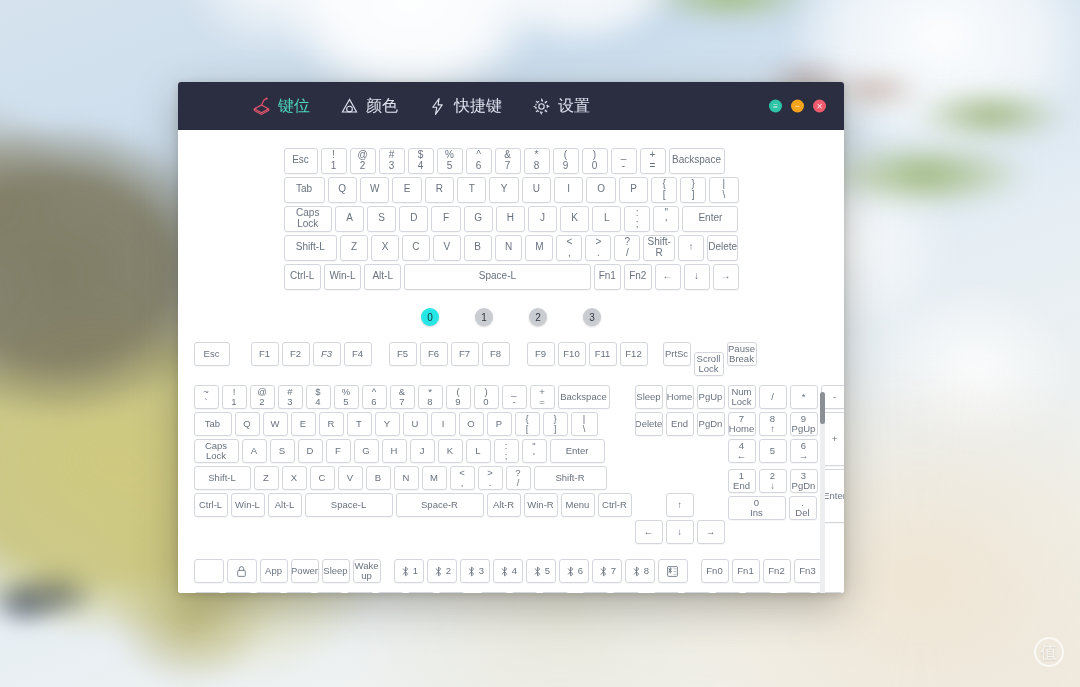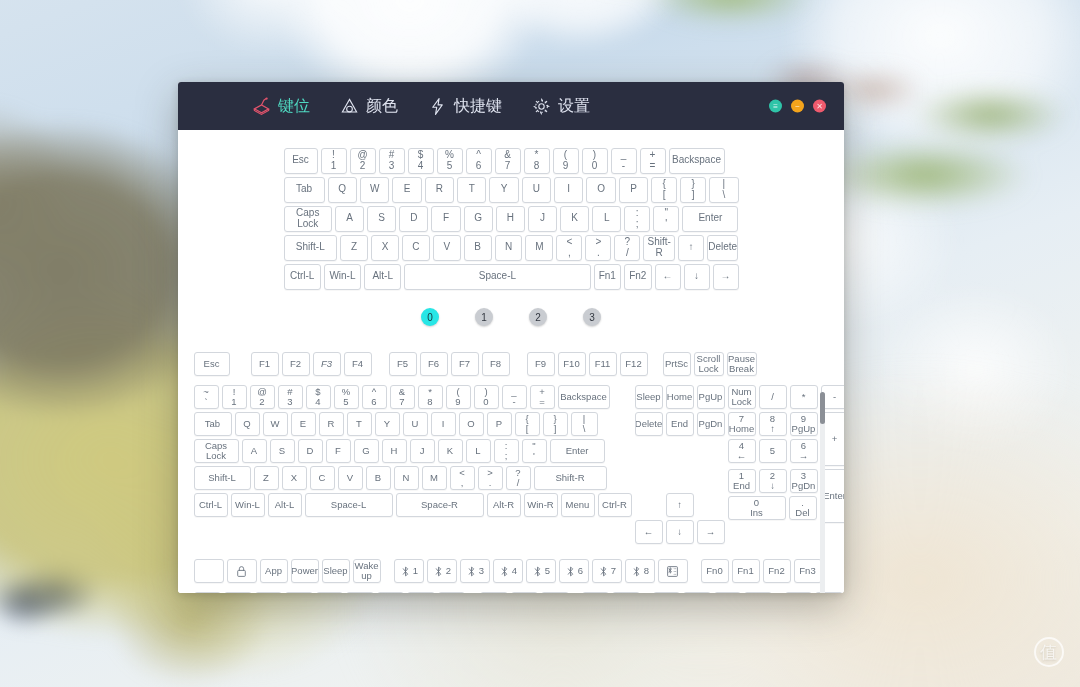--- a/index.html
+++ b/index.html
@@ -116,21 +116,21 @@
 
   
   #content {
     flex: 1 1 auto; position: relative; overflow: hidden;
     background: #fff;
     padding: 16px 0 0 0;
   }
 
   
   .kb { --kh: 26px; }
-  .krow { display: flex; align-items: flex-end; }
+  .krow { display: flex; align-items: flex-start; }
   .key {
     height: var(--kh);
     min-width: 26px;
     border: 1px solid #d3d7dd;
     border-radius: 3px;
     background: #fff;
     margin: 1.5px;
     display: flex; flex-direction: column;
     align-items: center; justify-content: center;
     font-size: 10px; line-height: 1.02;

